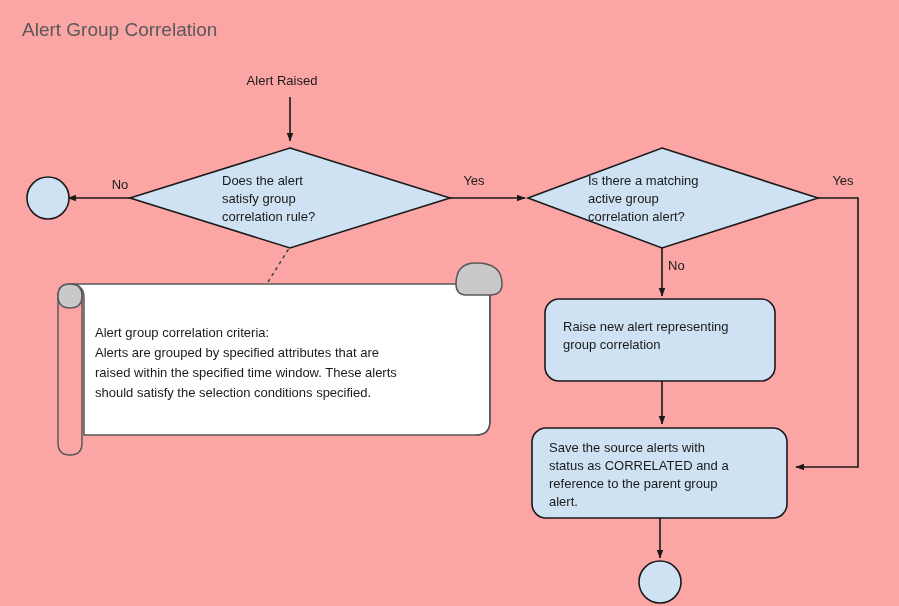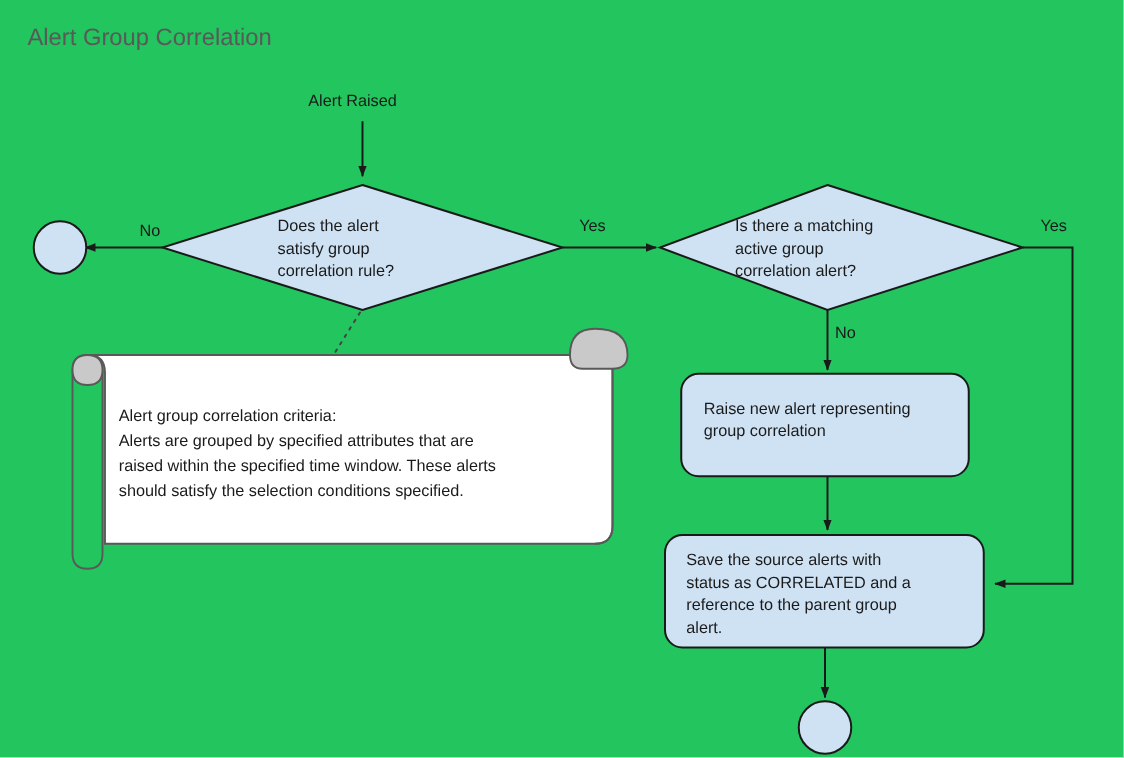--- a/index.html
+++ b/index.html
@@ -10,21 +10,21 @@
   body {
     width: 899px;
     height: 606px;
     overflow: hidden;
     font-family: "Liberation Sans", sans-serif;
   }
   #canvas {
     position: relative;
     width: 899px;
     height: 606px;
-    background: #22c55e;
+    background: #fca5a5;
   }
   #flow-svg {
     position: absolute;
     top: 0;
     left: 0;
     width: 899px;
     height: 606px;
   }
   .diagram-title {
     font-family: "Liberation Sans", sans-serif;

